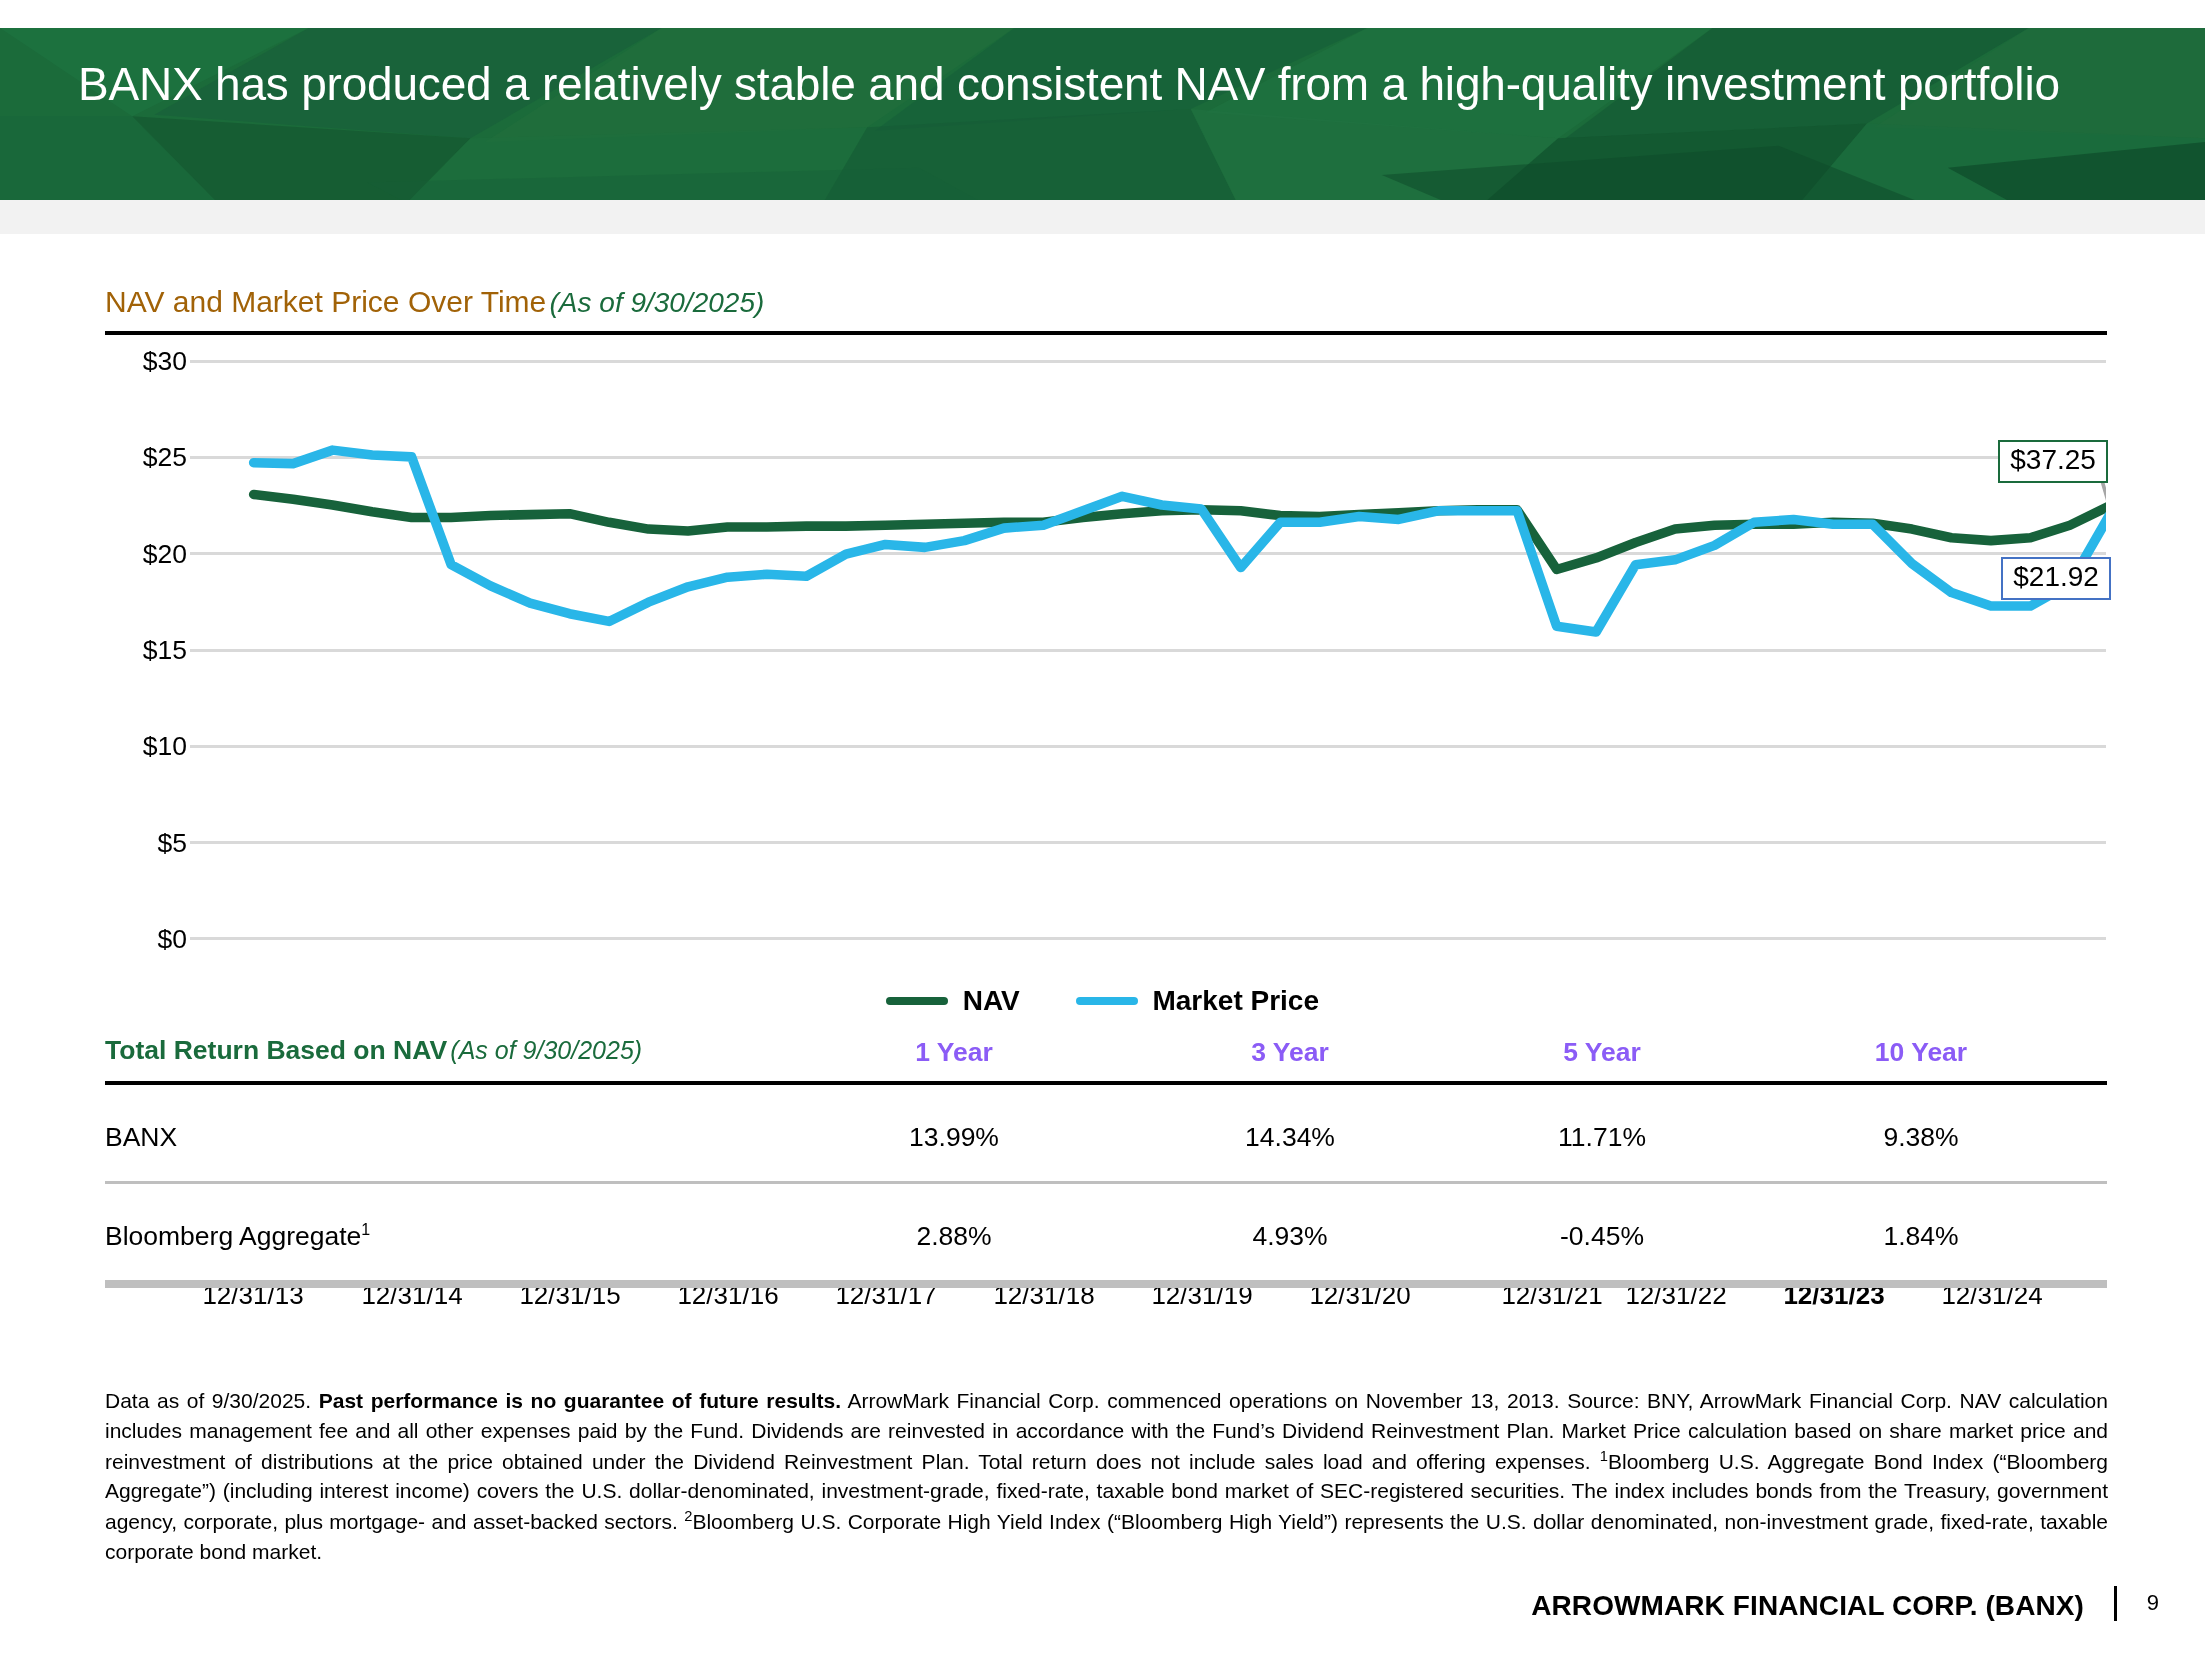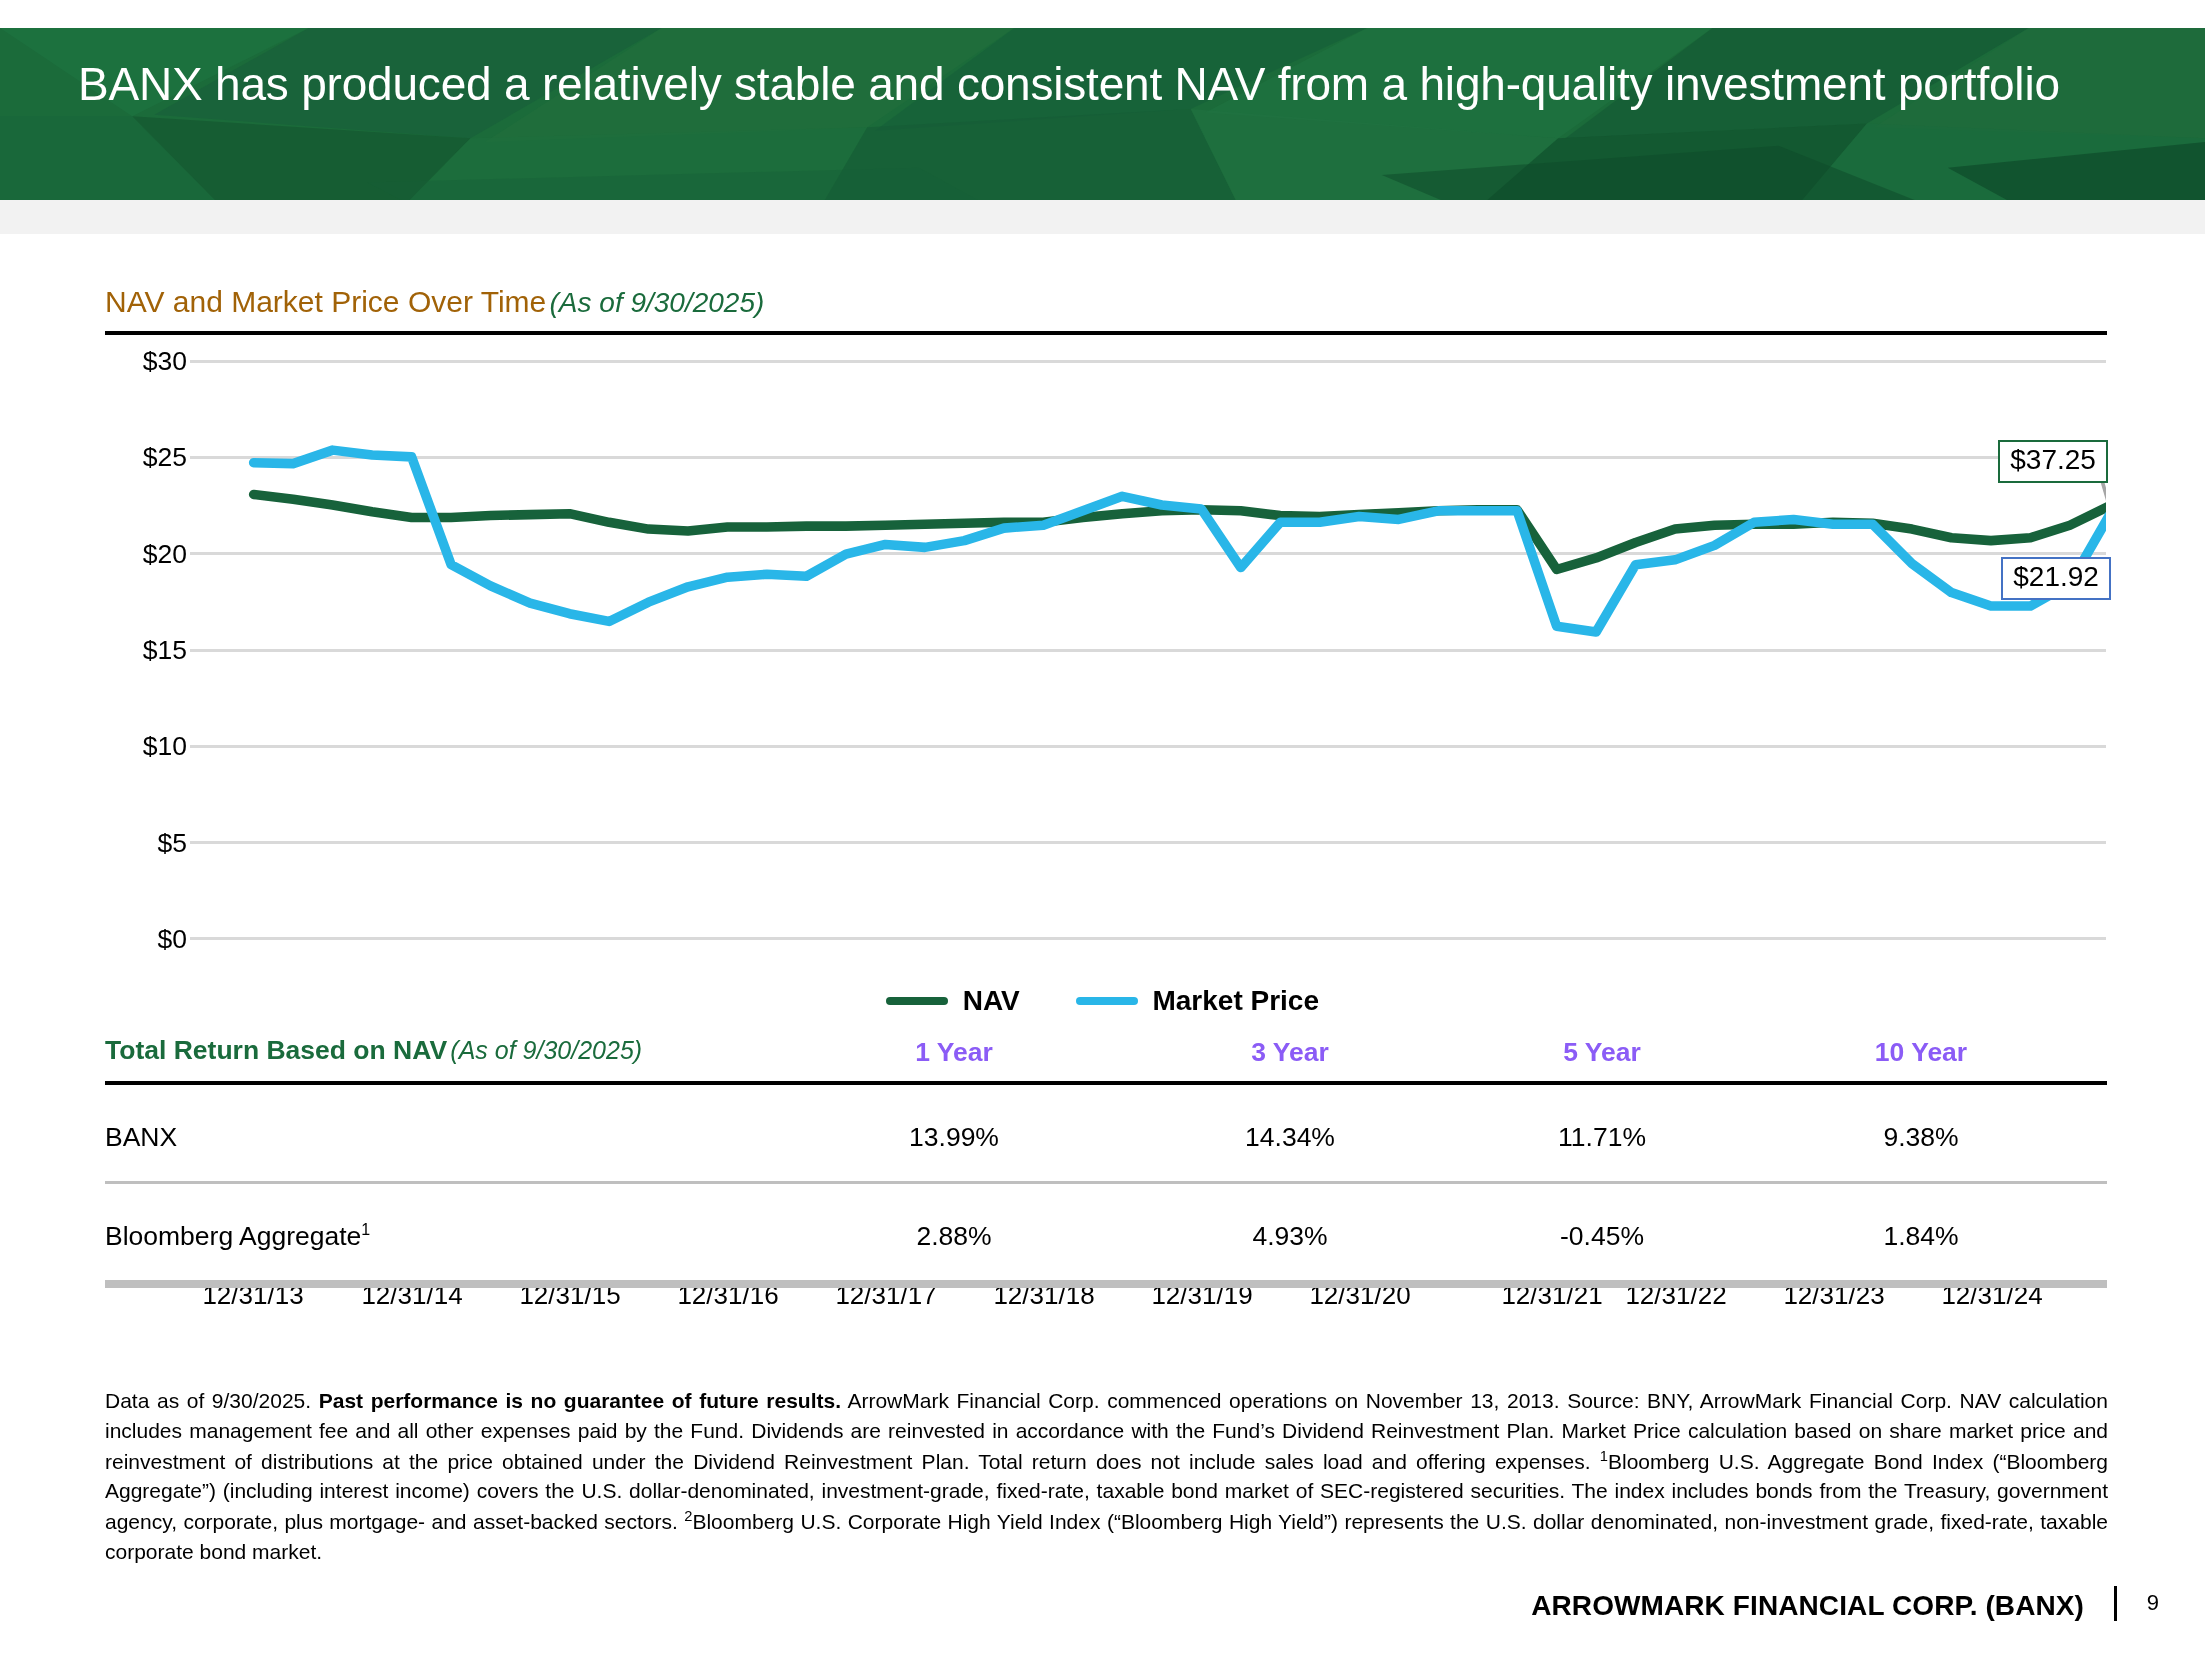--- a/index.html
+++ b/index.html
@@ -321,21 +321,21 @@
   <div class="x-label" style="left:148px;">12/31/13</div>
   <div class="x-label" style="left:307px;">12/31/14</div>
   <div class="x-label" style="left:465px;">12/31/15</div>
   <div class="x-label" style="left:623px;">12/31/16</div>
   <div class="x-label" style="left:781px;">12/31/17</div>
   <div class="x-label" style="left:939px;">12/31/18</div>
   <div class="x-label" style="left:1097px;">12/31/19</div>
   <div class="x-label" style="left:1255px;">12/31/20</div>
   <div class="x-label" style="left:1413px;margin-left:34px;">12/31/21</div>
   <div class="x-label" style="left:1571px;">12/31/22</div>
-  <div class="x-label" style="left:1729px;">12/31/23</div>
+  <div class="x-label" style="left:1729px;font-weight:bold;">12/31/23</div>
   <div class="x-label" style="left:1887px;">12/31/24</div>
 </div>
 
 <div class="callout" id="callout-nav">$37.25</div>
 <div class="callout" id="callout-mkt">$21.92</div>
 
 <div id="legend">
   <span class="legend-item">
     <span class="legend-swatch" style="background:#17623b;"></span><span class="legend-text">NAV</span>
   </span>

